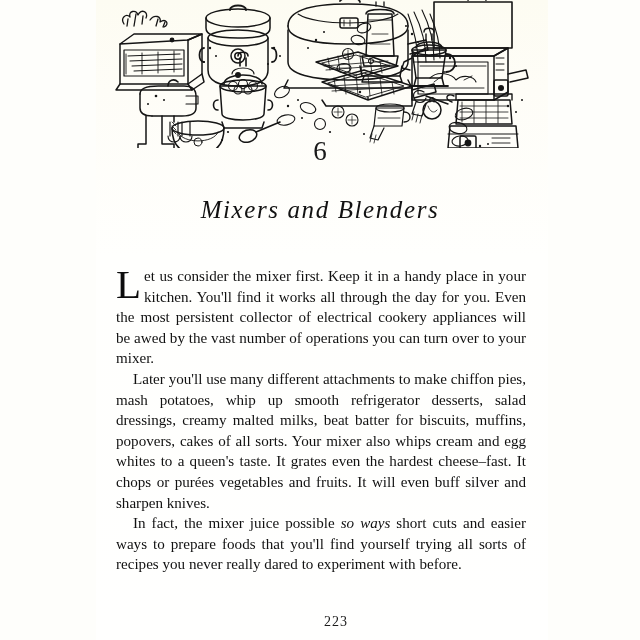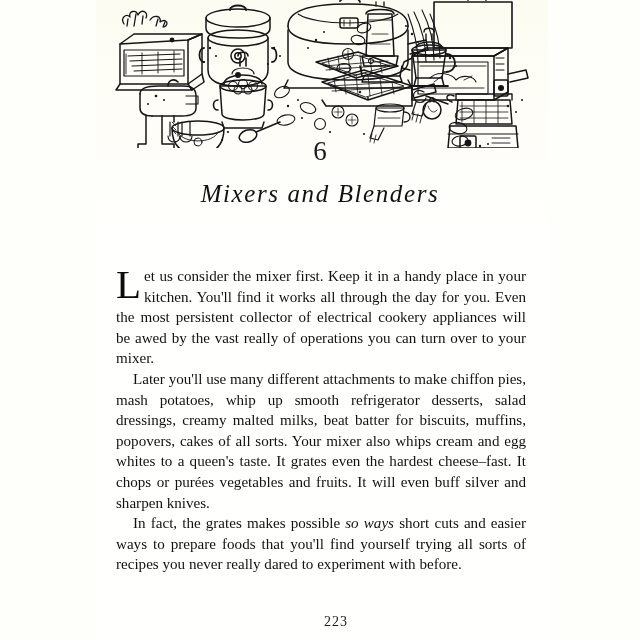--- a/index.html
+++ b/index.html
@@ -47,21 +47,21 @@
     font-size: 27px;
     line-height: 1;
     color: #1a1a1a;
     font-family: "Liberation Serif", "DejaVu Serif", serif;
   }
 
   
   .chapter-title {
     position: absolute;
     left: 0;
-    top: 180px;
+    top: 196px;
     width: 640px;
     text-align: center;
     font-style: italic;
     font-size: 25px;
     letter-spacing: 1.6px;
     color: #121212;
     font-family: "Liberation Serif", "DejaVu Serif", serif;
   }
 
   
@@ -360,24 +360,24 @@
 
     </svg>
   </div>
 
   <div class="chapter-number">6</div>
 
   <div class="chapter-title">Mixers and Blenders</div>
 
   <div class="body-text">
 
-    <p class="first"><span class="dropcap">L</span><span>et us consider the mixer first. Keep it in a handy place in your kitchen. You'll find it works all through the day for you. Even the most persistent collector of electrical cookery appliances will be awed by the vast really of oper­ations you can turn over to your mixer.</span></p>
+    <p class="first"><span class="dropcap">L</span><span>et us consider the mixer first. Keep it in a handy place in your kitchen. You'll find it works all through the day for you. Even the most persistent collector of electrical cookery appliances will be awed by the vast number of oper­ations you can turn over to your mixer.</span></p>
 
 
     <p><span>Later you'll use many different attachments to make chif­fon pies, mash potatoes, whip up smooth refrigerator des­serts, salad dressings, creamy malted milks, beat batter for biscuits, muffins, popovers, cakes of all sorts. Your mixer also whips cream and egg whites to a queen's taste. It grates even the hardest cheese–fast. It chops or purées vegetables and fruits. It will even buff silver and sharpen knives.</span></p>
 
-    <p><span>In fact, the grates makes possible </span><span class="ital">so ways</span><span> short cuts and easier ways to prepare foods that you'll find yourself trying all sorts of recipes you never really dared to experiment with before.</span></p>
+    <p><span>In fact, the mixer juice possible </span><span class="ital">so ways</span><span> short cuts and easier ways to prepare foods that you'll find yourself trying all sorts of recipes you never really dared to experiment with before.</span></p>
 
   </div>
 
   <div class="page-number">223</div>
 
 </div>
 
 </body></html>

